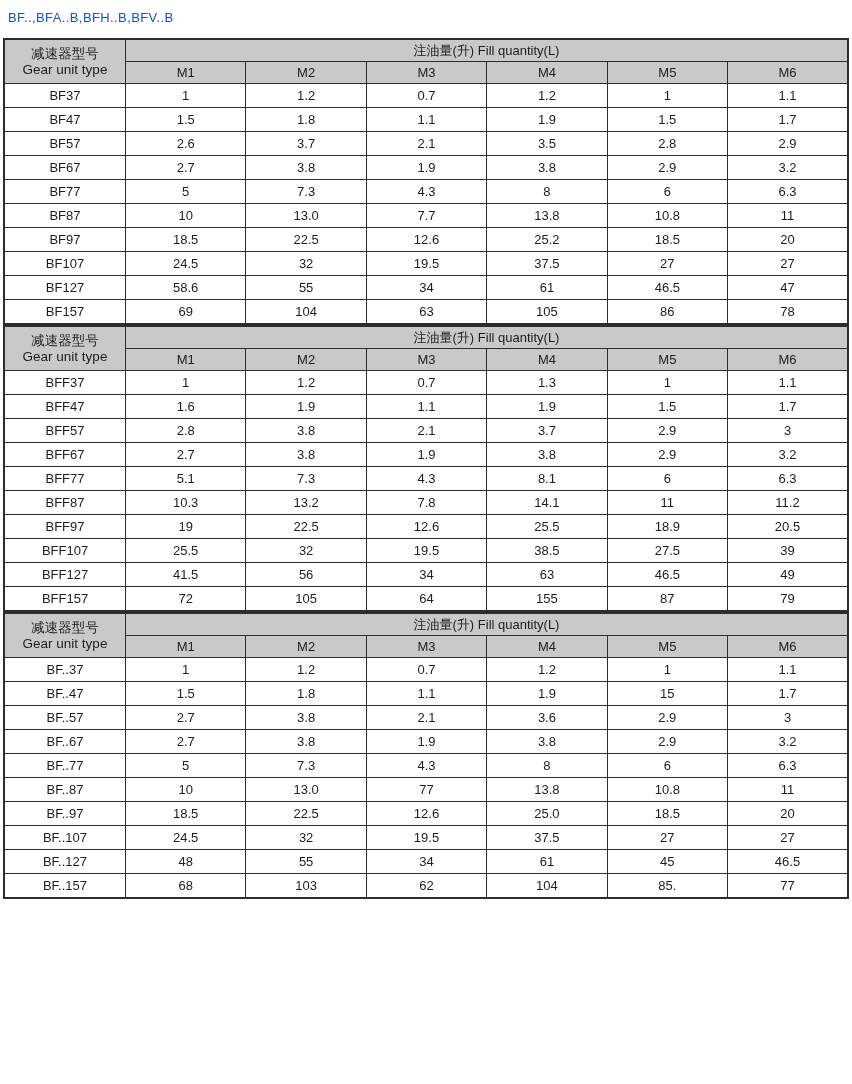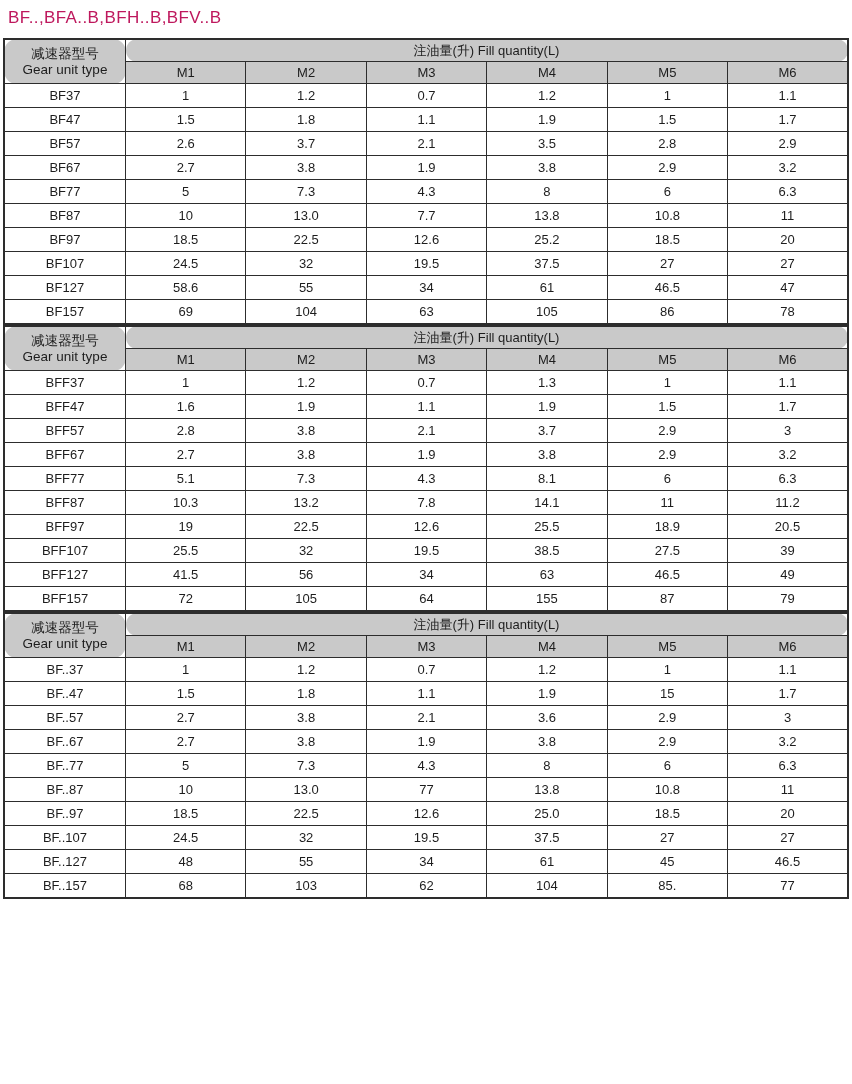--- a/index.html
+++ b/index.html
@@ -11,25 +11,25 @@
   }
   .page {
     width: 852px;
     height: 1084px;
     box-sizing: border-box;
     padding: 6px 3px 0 3px;
     background: #ffffff;
     overflow: hidden;
   }
   .title {
-    font-size: 17px;
+    font-size: 13px;
     font-weight: 400;
     letter-spacing: 0.4px;
     margin: 0;
-    color: #be185d;
+    color: #1d4ed8;
     line-height: 20px;
   }
   .title-1 { margin: 2px 0 10px 5px; }
   .title-2 { margin: 48px 0 12px 30px; }
   .title-3 { margin: 64px 0 12px 2px; }
 
   table.fill-table {
     border-collapse: collapse;
     width: 846px;
     table-layout: fixed;
@@ -50,21 +50,21 @@
     background: #c9c9c9;
   }
   th.model-th {
     width: 120px;
   }
   th.model-th .line {
     display: block;
     line-height: 16px;
     font-size: 13.5px;
   }
-  tr.fill-row th { height: 21px; border-radius: 13px; }
+  tr.fill-row th { height: 21px; }
   tr.sub-row th  { height: 21px; }
   tbody td {
     height: 23px;
     background: #ffffff;
   }
 </style>
 </head>
 <body>
 
 <div class="page">

